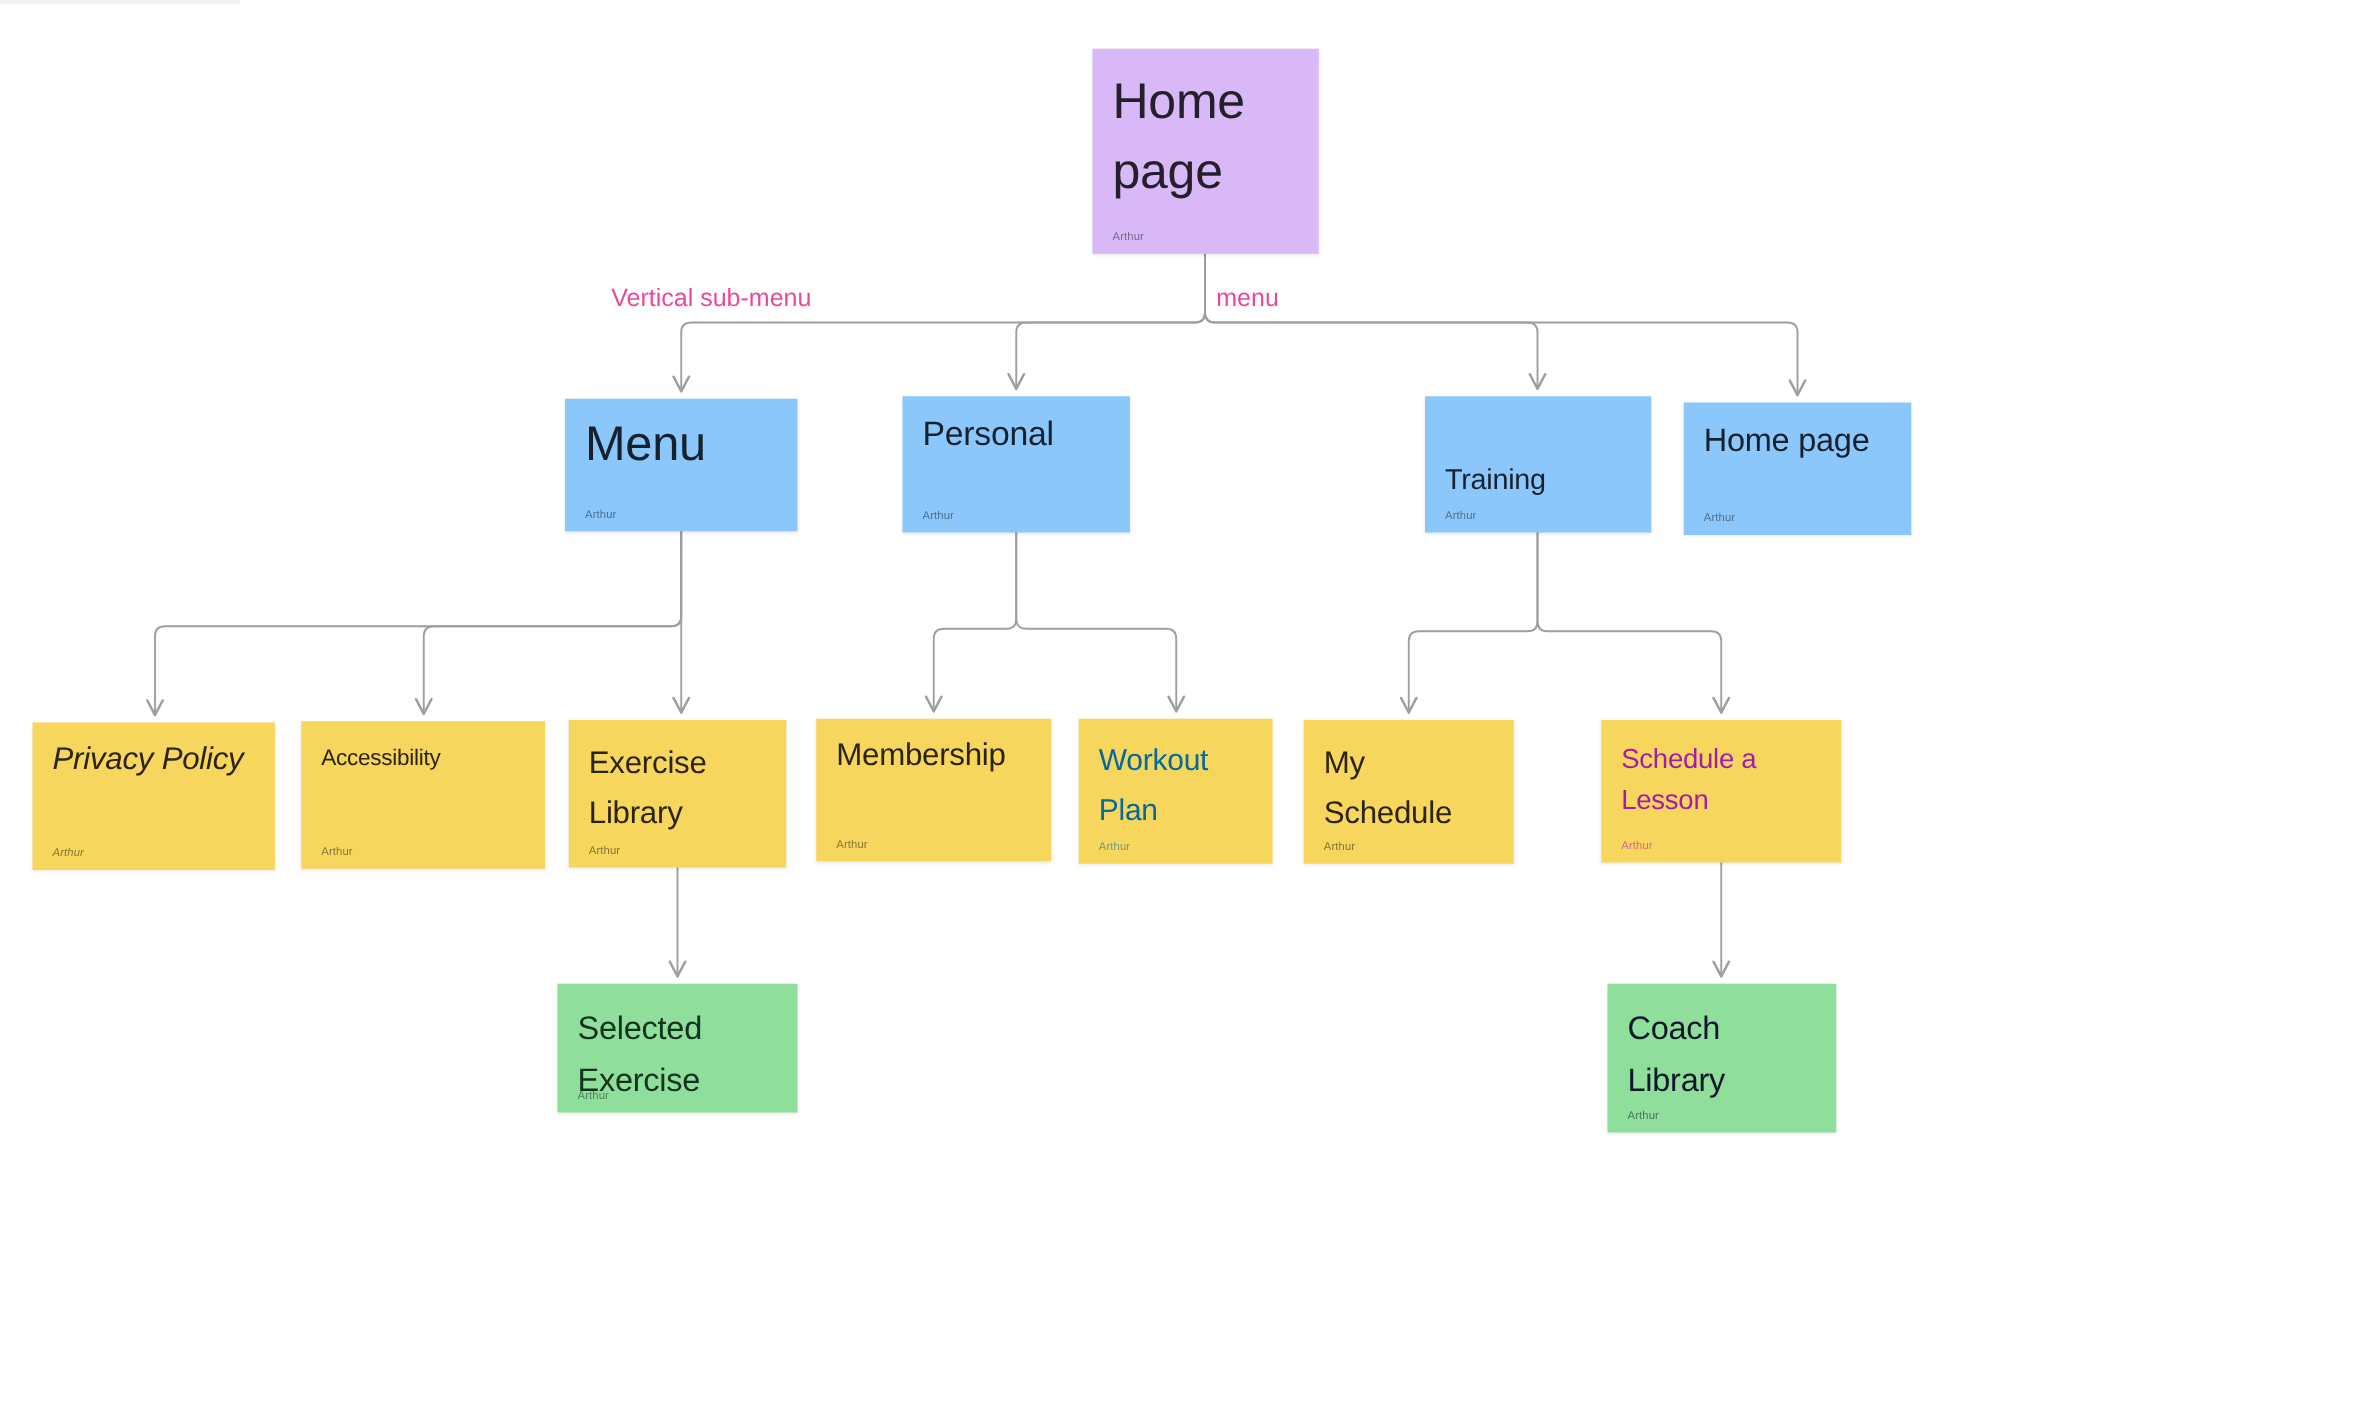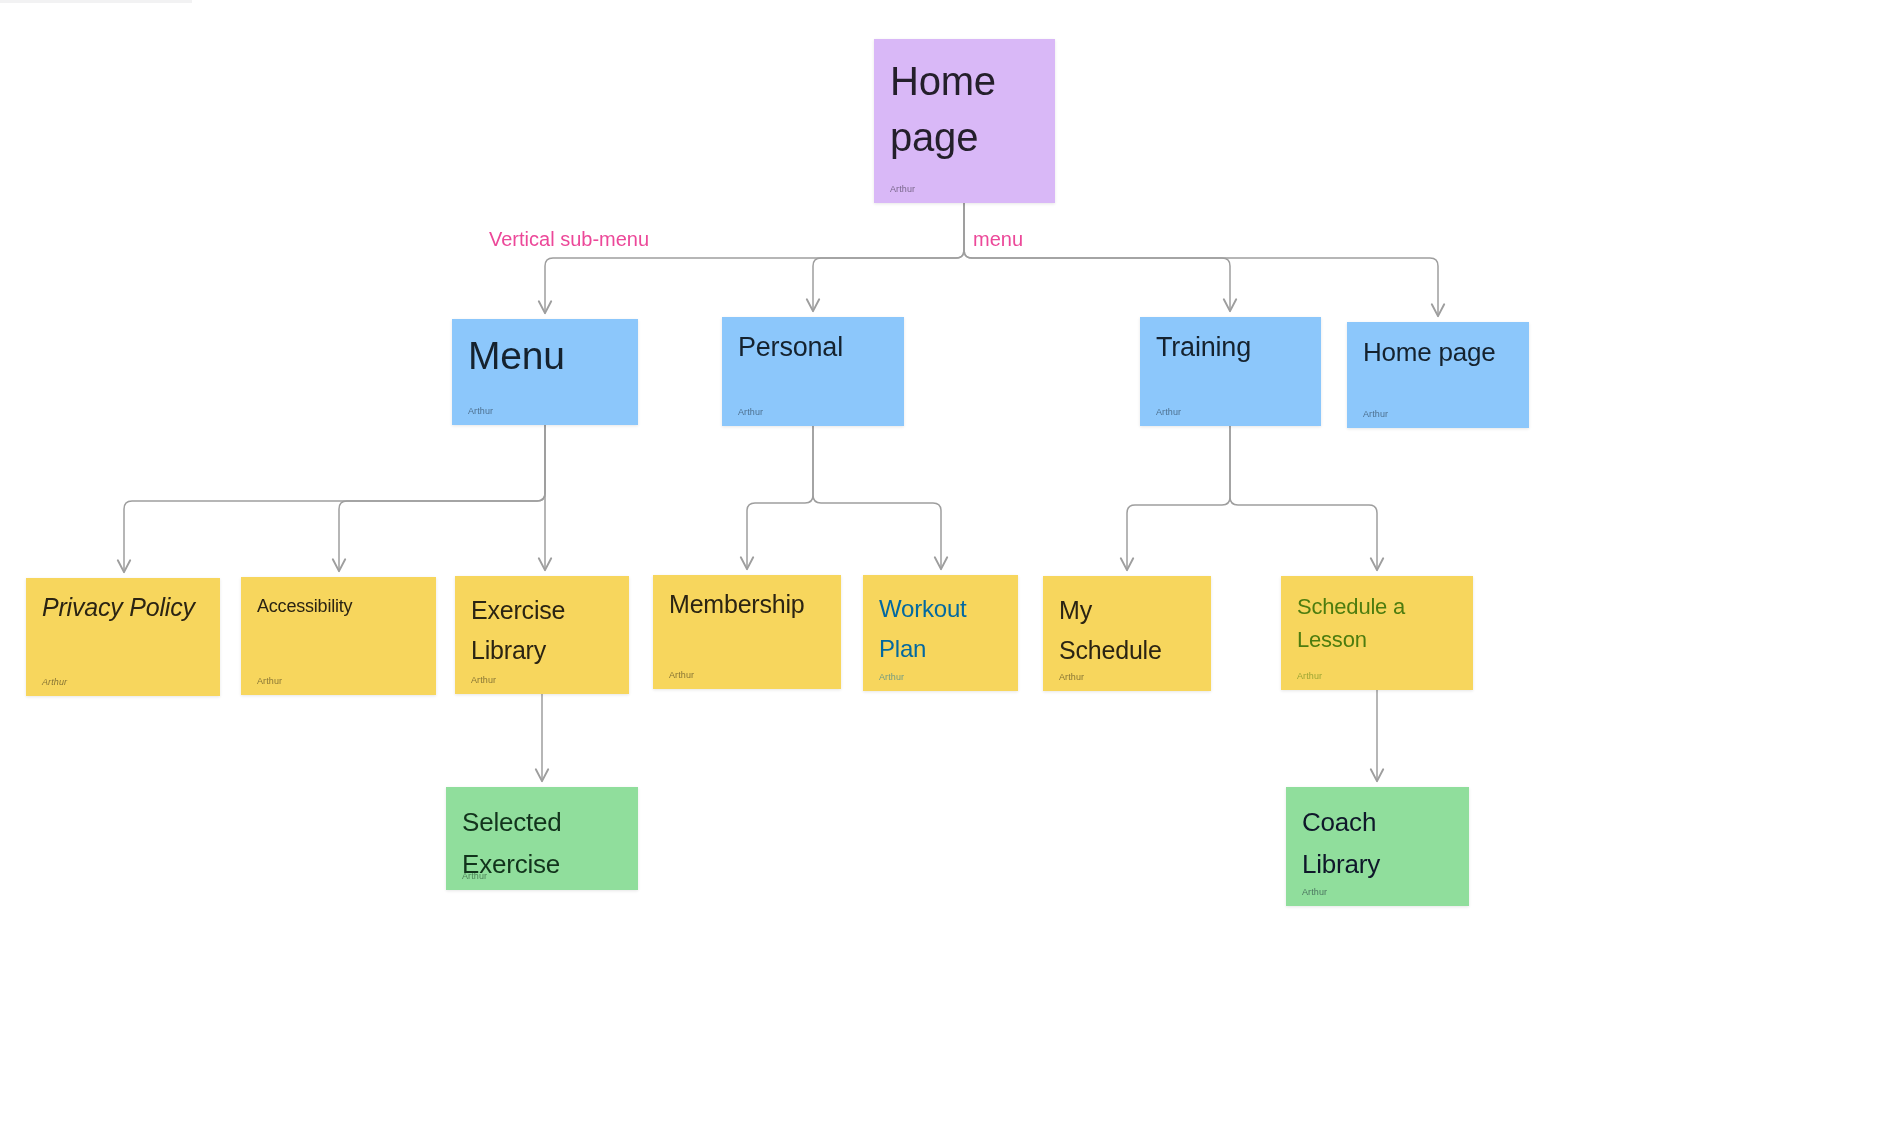--- a/index.html
+++ b/index.html
@@ -108,21 +108,21 @@
     <span class="node-title" style="font-size:39px; line-height:46px;">Menu</span>
     <span class="node-author">Arthur</span>
   </div>
 
   <div class="node" style="left:722px; top:317px; width:182px; height:109px; background:#8CC7FB; color:#15222e;">
     <span class="node-title" style="font-size:27px; line-height:33px;">Personal</span>
     <span class="node-author">Arthur</span>
   </div>
 
   <div class="node" style="left:1140px; top:317px; width:181px; height:109px; background:#8CC7FB; color:#15222e;">
-    <span class="node-title" style="font-size:27px; line-height:33px;">Training</span>
+    <span class="node-title" style="font-size:23px; line-height:33px;margin-top:36px;">Training</span>
     <span class="node-author">Arthur</span>
   </div>
 
   <div class="node" style="left:1347px; top:322px; width:182px; height:106px; background:#8CC7FB; color:#15222e;">
     <span class="node-title" style="font-size:26px; line-height:32px;">Home page</span>
     <span class="node-author">Arthur</span>
   </div>
 
   <div class="node" style="left:26px; top:578px; width:194px; height:118px; background:#F7D65D; color:#2b2413;font-style:italic;">
     <span class="node-title" style="font-size:25px; line-height:31px;">Privacy Policy</span>
@@ -150,21 +150,21 @@
 Plan</span>
     <span class="node-author">Arthur</span>
   </div>
 
   <div class="node" style="left:1043px; top:576px; width:168px; height:115px; background:#F7D65D; color:#2b2413;">
     <span class="node-title" style="font-size:25px; line-height:40px;">My
 Schedule</span>
     <span class="node-author">Arthur</span>
   </div>
 
-  <div class="node" style="left:1281px; top:576px; width:192px; height:114px; background:#F7D65D; color:#4d7c0f;">
+  <div class="node" style="left:1281px; top:576px; width:192px; height:114px; background:#F7D65D; color:#a21caf;">
     <span class="node-title" style="font-size:22px; line-height:33px;">Schedule a
 Lesson</span>
     <span class="node-author">Arthur</span>
   </div>
 
   <div class="node" style="left:446px; top:787px; width:192px; height:103px; background:#90DE9C; color:#12331c;">
     <span class="node-title" style="font-size:26px; line-height:42px;">Selected
 Exercise</span>
     <span class="node-author">Arthur</span>
   </div>

